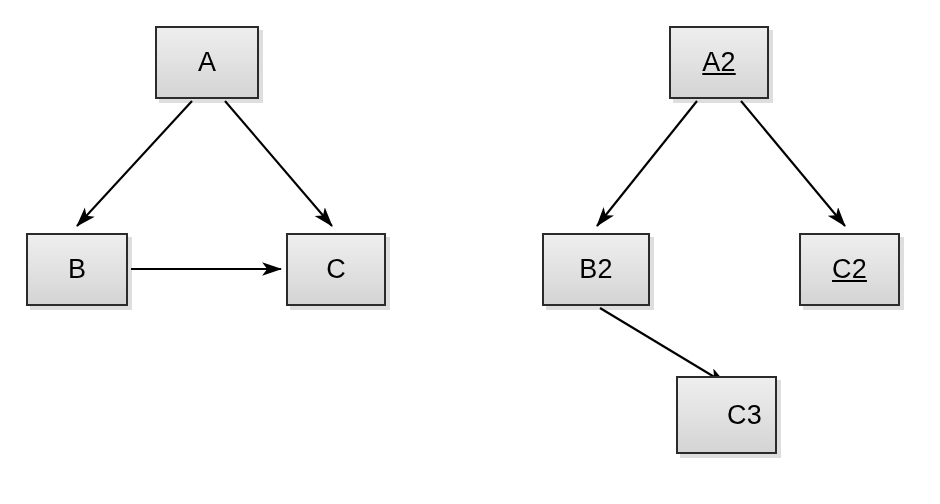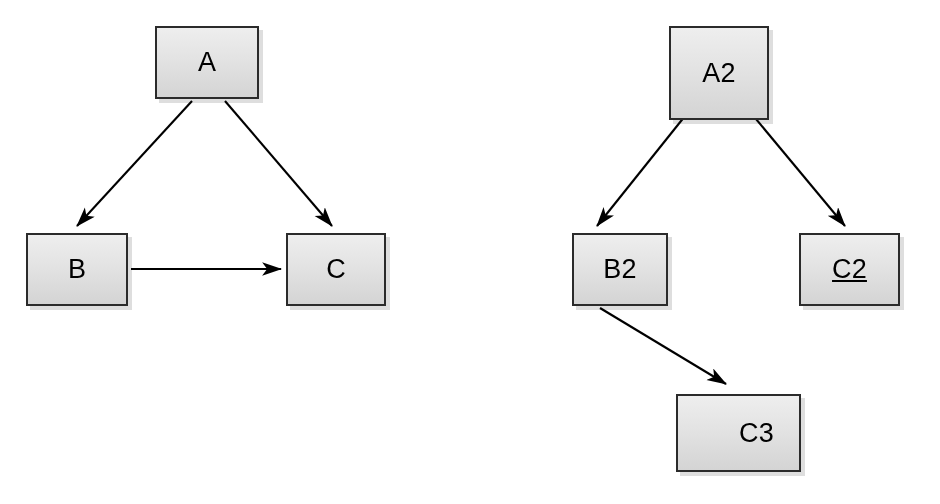--- a/index.html
+++ b/index.html
@@ -84,29 +84,29 @@
   </div>
 
   <div class="node" style="left:26px; top:233px; width:102px; height:73px;">
     <span class="node-label">B</span>
   </div>
 
   <div class="node" style="left:286px; top:233px; width:100px; height:73px;">
     <span class="node-label">C</span>
   </div>
 
-  <div class="node" style="left:669px; top:26px; width:100px; height:94px;">
+  <div class="node" style="left:669px; top:26px; width:100px; height:73px;text-decoration:underline;">
     <span class="node-label">A2</span>
   </div>
 
-  <div class="node" style="left:572px; top:233px; width:96px; height:73px;">
+  <div class="node" style="left:542px; top:233px; width:108px; height:73px;">
     <span class="node-label">B2</span>
   </div>
 
   <div class="node" style="left:799px; top:233px; width:101px; height:73px;text-decoration:underline;">
     <span class="node-label">C2</span>
   </div>
 
-  <div class="node" style="left:676px; top:394px; width:125px; height:78px;padding-left:36px;">
+  <div class="node" style="left:676px; top:376px; width:101px; height:78px;padding-left:36px;">
     <span class="node-label">C3</span>
   </div>
 
 </div>
 
 </body></html>

